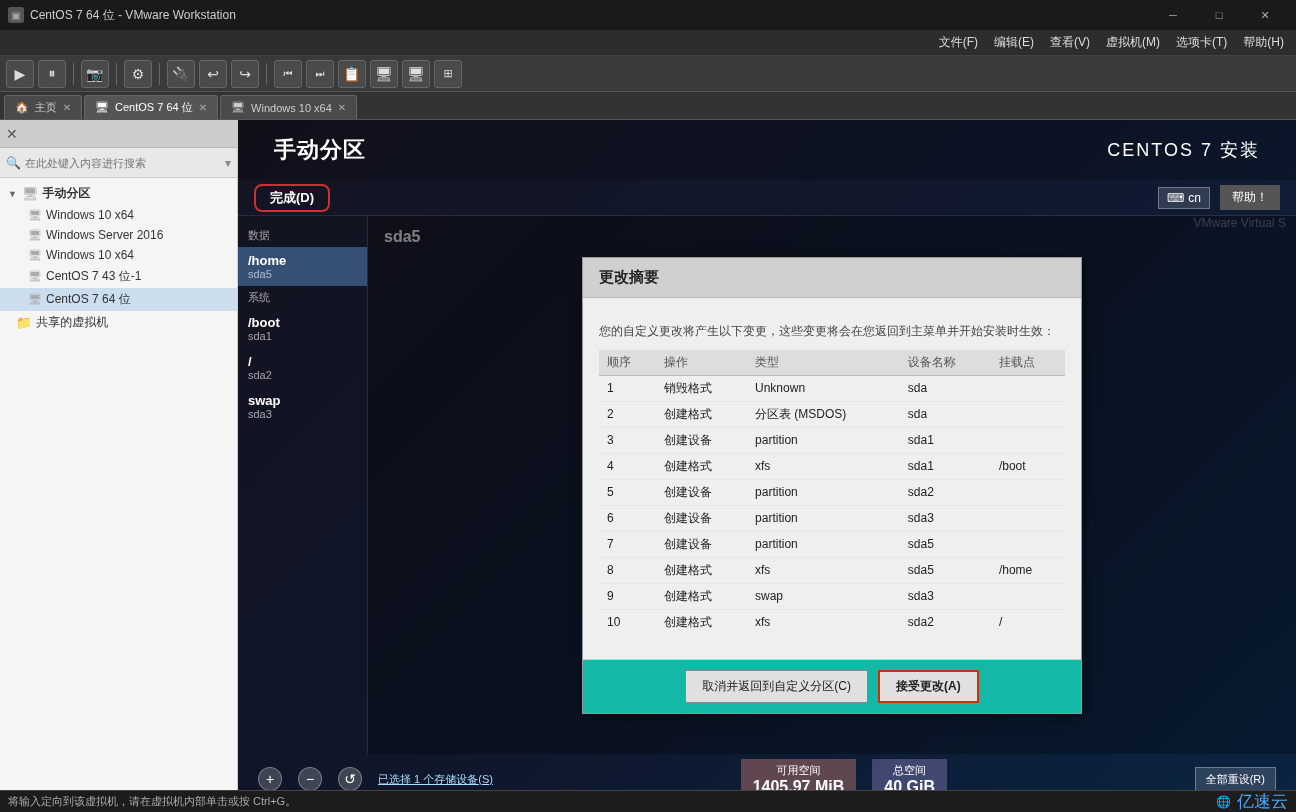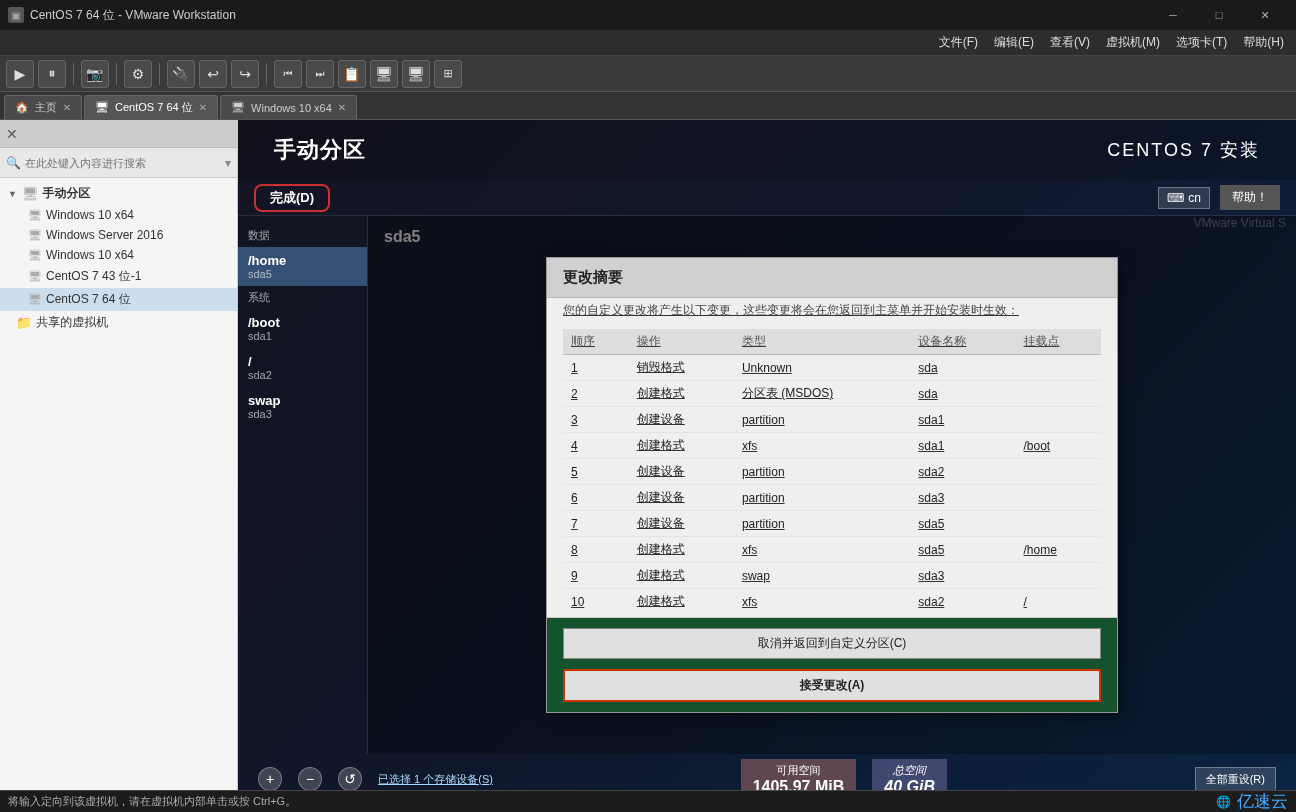--- a/index.html
+++ b/index.html
@@ -295,36 +295,35 @@
       top: 0; left: 0; right: 0; bottom: 0;
       background: rgba(0,0,0,0.5);
       display: flex;
       align-items: center;
       justify-content: center;
       z-index: 10;
     }
 
     .dialog {
       background: #efefef;
-      width: 572px;
+      width: 500px;
       border: 1px solid #999;
       box-shadow: 3px 3px 12px rgba(0,0,0,0.5);
     }
     .dialog-title {
       background: #d0d0d0;
       padding: 10px 16px;
       font-size: 15px;
       font-weight: bold;
       color: #222;
       border-bottom: 1px solid #bbb;
     }
     .dialog-body {
-      padding: 3px 16px;
+      padding: 24px 16px;
       color: #333;
-      text-decoration: underline;
     }
     .dialog-desc {
       font-size: 12px;
       color: #444;
       margin-bottom: 10px;
       line-height: 1.5;
     }
 
     
     .change-table {
@@ -347,23 +346,22 @@
     }
     .change-table tr:last-child td { border-bottom: none; }
     .op-destroy { color: #cc3300; }
     .op-create { color: #007700; }
 
     .dialog-footer {
       padding: 10px 16px;
       display: flex;
       justify-content: center;
       gap: 10px;
-      background: #14532d;
+      background: #14b8a6;
       border-top: 1px solid #ccc;
-      flex-direction: column;
     }
     .dialog-btn {
       padding: 6px 16px;
       font-size: 12px;
       cursor: pointer;
       border: 1px solid #888;
       background: #e0e0e0;
       color: #222;
     }
     .dialog-btn.primary {
@@ -393,21 +391,21 @@
     .space-info {
       display: flex; gap: 16px; margin-left: auto;
     }
     .space-box {
       padding: 4px 12px;
       text-align: center;
       color: white;
       font-size: 11px;
     }
     .space-box.available { background: rgba(150,100,100,0.6); }
-    .space-box.total { background: rgba(100,100,150,0.6); font-style: italic; }
+    .space-box.total { background: rgba(100,100,150,0.6); }
     .space-value { font-size: 16px; font-weight: bold; }
 
     
     .storage-link {
       color: #aaddff;
       font-size: 11px;
       text-decoration: underline;
       cursor: pointer;
     }
 

